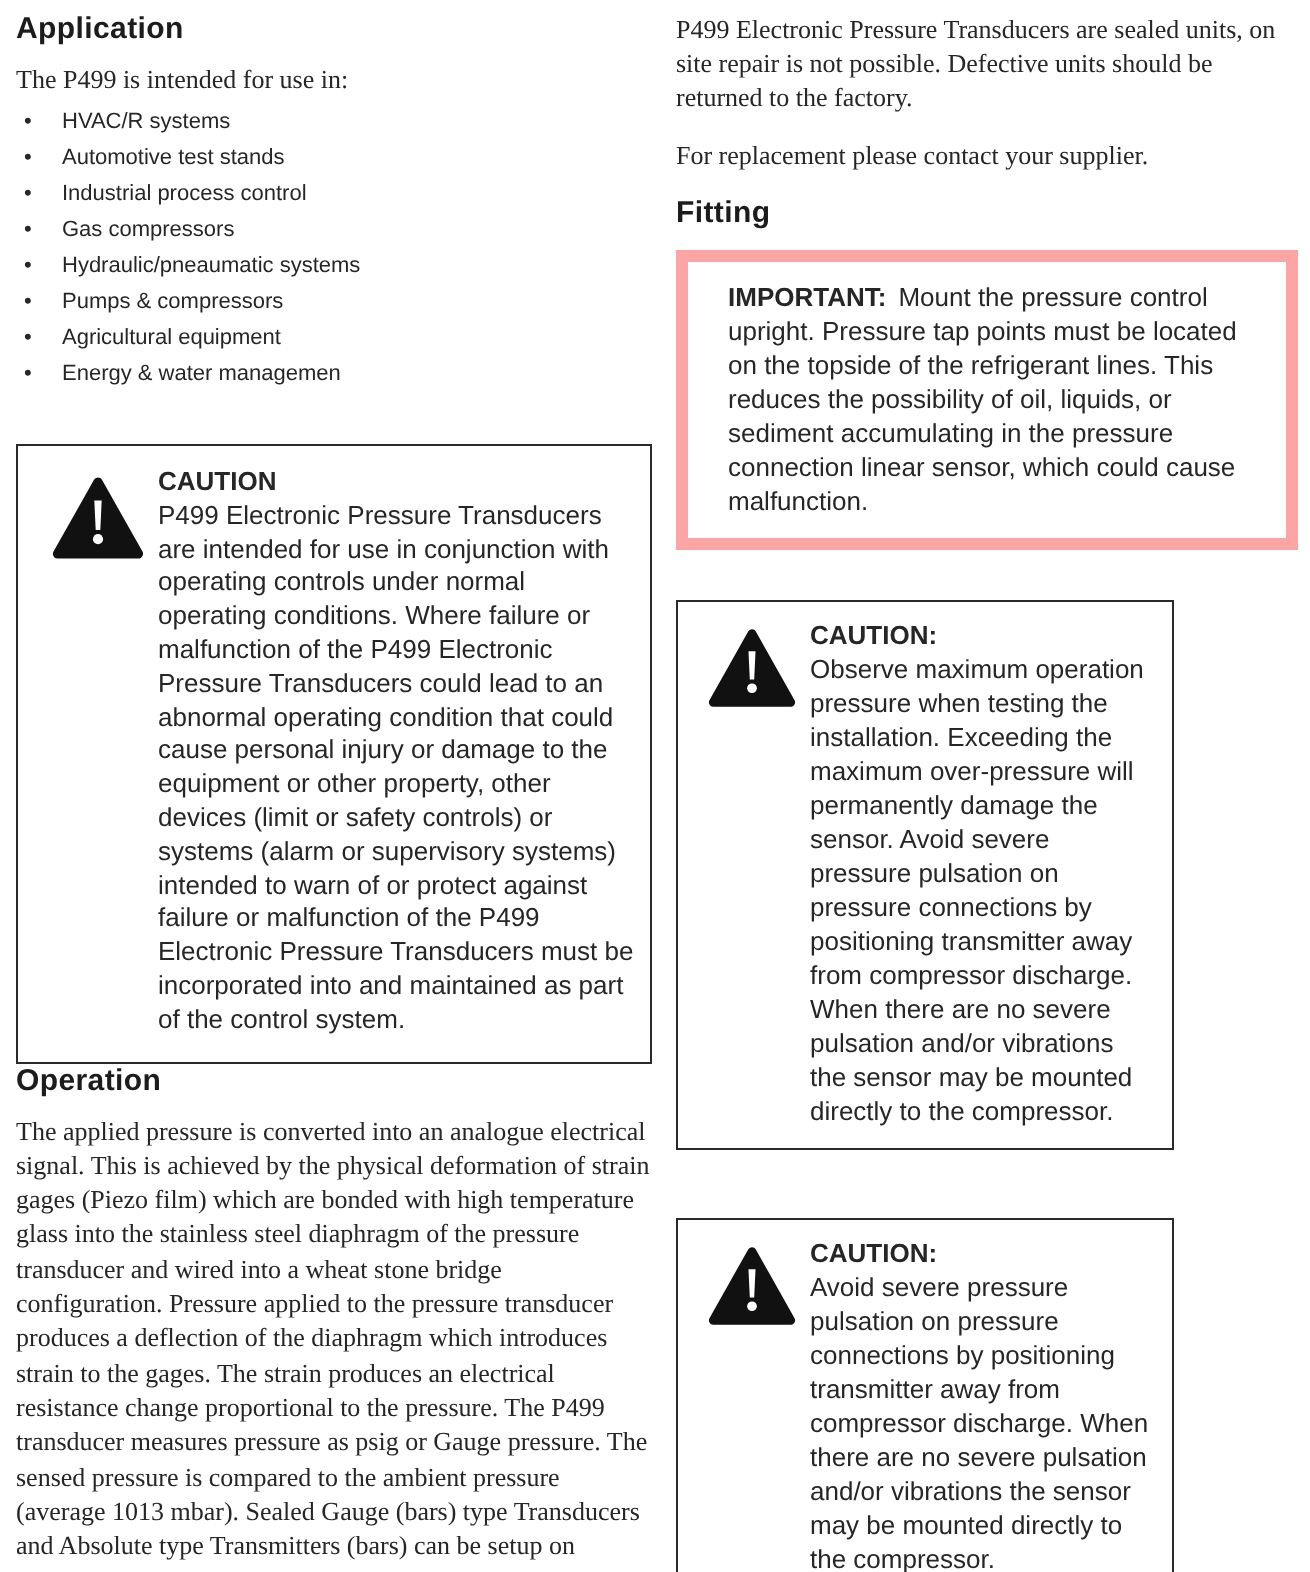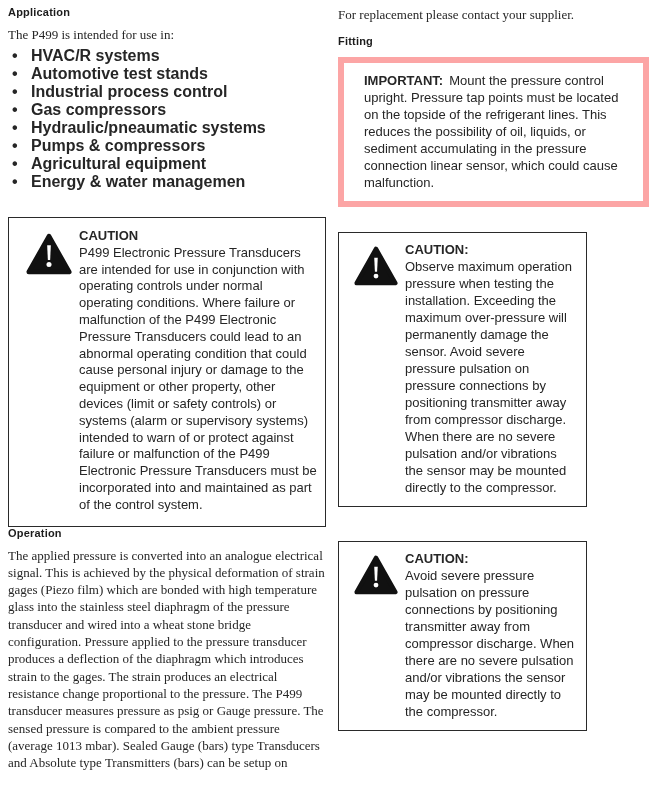--- a/index.html
+++ b/index.html
@@ -16,43 +16,42 @@
     overflow: hidden;
   }
   .col {
     position: absolute;
     top: 6px;
   }
   .col-left  { left: 8px;  width: 318px; }
   .col-right { left: 338px; width: 311px; }
 
   h2.doc-heading {
-    font-size: 11px;
+    font-size: 15px;
     font-weight: bold;
     color: #1c1c1c;
     margin: 0 0 8px 0;
     letter-spacing: 0.2px;
   }
   p.body-text {
     font-size: 13px;
     line-height: 17px;
     margin: 0 0 12px 0;
     font-family: Liberation Serif, serif;
   }
   ul.bullet-list {
     list-style: none;
     margin: 2px 0 0 0;
     padding: 0;
   }
   ul.bullet-list li {
     position: relative;
     padding-left: 23px;
-    font-size: 16px;
+    font-size: 11px;
     line-height: 18px;
-    font-weight: bold;
   }
   ul.bullet-list li::before {
     content: "\2022";
     position: absolute;
     left: 4px;
     top: 0;
   }
   .alert-box {
     border: 1px solid #2a2a2a;
     background: #ffffff;
@@ -136,20 +135,21 @@
   </div>
 
   <h2 class="doc-heading operation-heading">Operation</h2>
 
   <p class="body-text" style="line-height:17.3px; margin:0">The applied pressure is converted into an analogue electrical signal. This is achieved by the physical deformation of strain gages (Piezo film) which are bonded with high temperature glass into the stainless steel diaphragm of the pressure transducer and wired into a wheat stone bridge configuration. Pressure applied to the pressure transducer produces a deflection of the diaphragm which introduces strain to the gages. The strain produces an electrical resistance change proportional to the pressure. The P499 transducer measures pressure as psig or Gauge pressure. The sensed pressure is compared to the ambient pressure (average 1013 mbar). Sealed Gauge (bars) type Transducers and Absolute type Transmitters (bars) can be setup on</p>
 </div>
 
 <div class="col col-right">
 
 
+  <p class="body-text">P499 Electronic Pressure Transducers are sealed units, on site repair is not possible. Defective units should be returned to the factory.</p>
 
   <p class="body-text">For replacement please contact your supplier.</p>
 
   <h2 class="doc-heading" style="margin-bottom:10px">Fitting</h2>
 
   <div class="plain-box">
     <span class="imp-label">IMPORTANT:</span><span>Mount the pressure control upright. Pressure tap points must be located on the topside of the refrigerant lines. This reduces the possibility of oil, liquids, or sediment accumulating in the pressure connection linear sensor, which could cause malfunction.</span>
   </div>
 
   <div class="alert-box caution-box">

